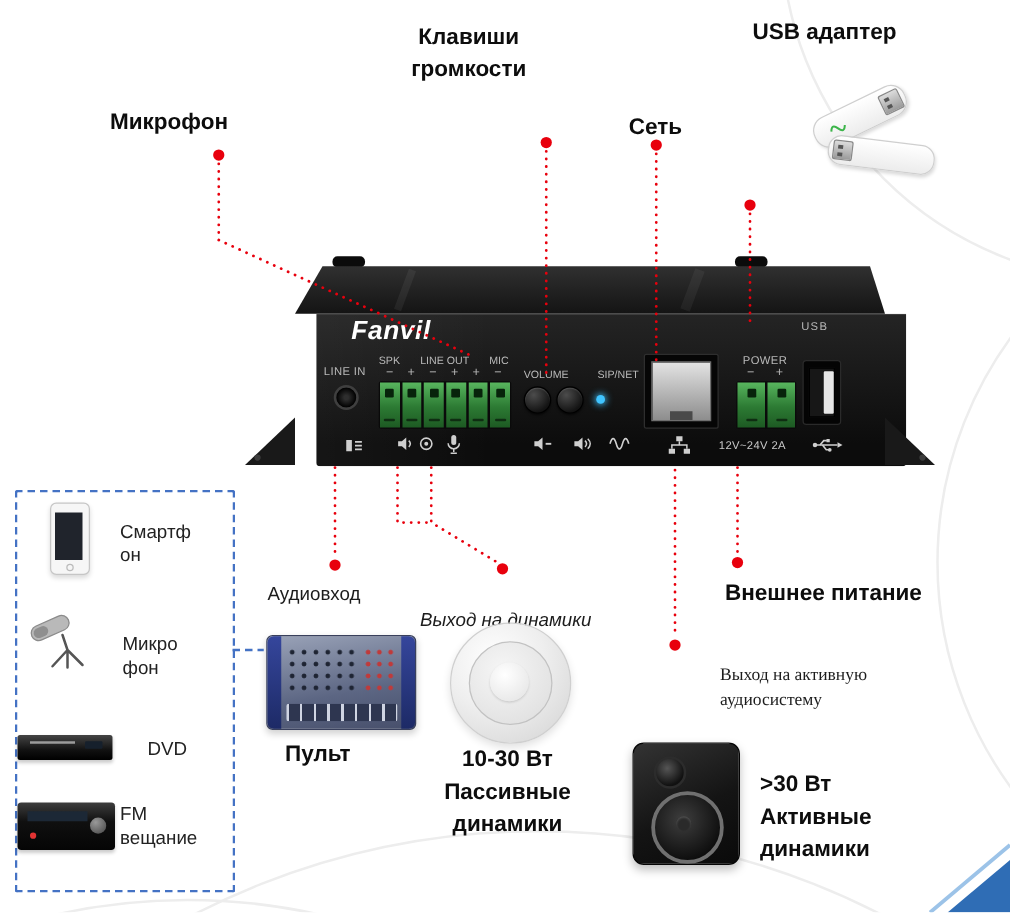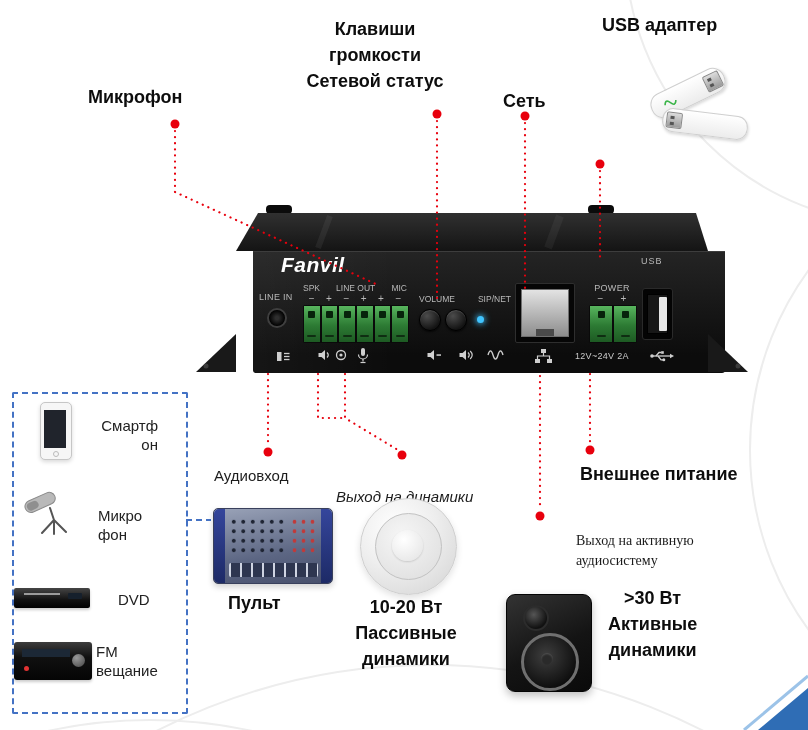--- a/index.html
+++ b/index.html
@@ -240,41 +240,40 @@
       <polygon points="21,5.8 25,8 21,10.2" fill="#cfcfcf"></polygon>
       <rect x="12.2" y="3.2" width="2.6" height="2.6" fill="#cfcfcf"></rect>
       <circle cx="14.8" cy="11.8" r="1.5" fill="#cfcfcf"></circle>
     </svg>
   </div>
 
   <div class="co" style="left:88px;top:84px;">Микрофон</div>
   <div class="co center" style="left:292px;top:16px;width:166px;">
     <div>Клавиши</div>
     <div>громкости</div>
-    <div>Сетевой статус</div>
   </div>
   <div class="co" style="left:503px;top:88px;">Сеть</div>
   <div class="co" style="left:602px;top:12px;">
     <div>USB адаптер</div>
   </div>
 
   <div class="co-r" style="left:214px;top:466px;">Аудиовход</div>
   <div class="co-r" style="left:336px;top:487px;font-style:italic;">Выход на динамики</div>
   <div class="co" style="left:580px;top:461px;">Внешнее питание</div>
   <div class="co-r" style="left:576px;top:531px;font-size:14px;font-family:Liberation Serif, serif;">
     <div>Выход на активную</div>
     <div>аудиосистему</div>
   </div>
 
   <div id="source-box"></div>
   <div id="phone">
     <div class="scr"></div>
     <div class="hbtn"></div>
   </div>
-  <div class="srclbl" style="left:96px;top:416px;width:62px;text-align:right;">Смартфон</div>
+  <div class="srclbl" style="left:96px;top:416px;width:62px;">Смартфон</div>
 
   <svg class="layer" width="64" height="52" style="left:20px;top:486px;z-index:2;">
     <g transform="rotate(-24 21 16)">
       <rect x="4" y="10" width="32" height="12" rx="6" fill="#b9b9b9" stroke="#8b8b8b"></rect>
       <rect x="6" y="12" width="12" height="8" rx="4" fill="#8f8f8f"></rect>
     </g>
     <path d="M30 22 L34 34 M34 34 L22 47 M34 34 L46 46 M34 34 L34 48" stroke="#555" stroke-width="2" fill="none" stroke-linecap="round"></path>
   </svg>
   <div class="srclbl" style="left:98px;top:506px;width:54px;">Микрофон</div>
 
@@ -290,30 +289,30 @@
     <div class="side l"></div>
     <div class="side r"></div>
     <div class="knobs"></div>
     <div class="knobs2"></div>
     <div class="faders"></div>
   </div>
   <div class="co" style="left:228px;top:590px;">Пульт</div>
 
   <div id="ceiling"></div>
   <div class="co center" style="left:340px;top:594px;width:132px;">
-    <div>10-20 Вт</div>
+    <div>10-30 Вт</div>
     <div>Пассивные</div>
     <div>динамики</div>
   </div>
 
   <div id="monitor">
     <div class="tweeter"></div>
     <div class="woofer"></div>
   </div>
-  <div class="co" style="left:608px;top:585px;text-align:center;">
+  <div class="co" style="left:608px;top:614px;">
     <div>&gt;30 Вт</div>
     <div>Активные</div>
     <div>динамики</div>
   </div>
 
   <div class="dongle" id="dongle1">
     <div class="plug"></div>
     <svg width="16" height="10" style="position:absolute;left:12px;top:7px;">
       <path d="M1 6 Q4 0 7 6 T 13 6" stroke="#3cb54a" stroke-width="1.6" fill="none"></path>
     </svg>

